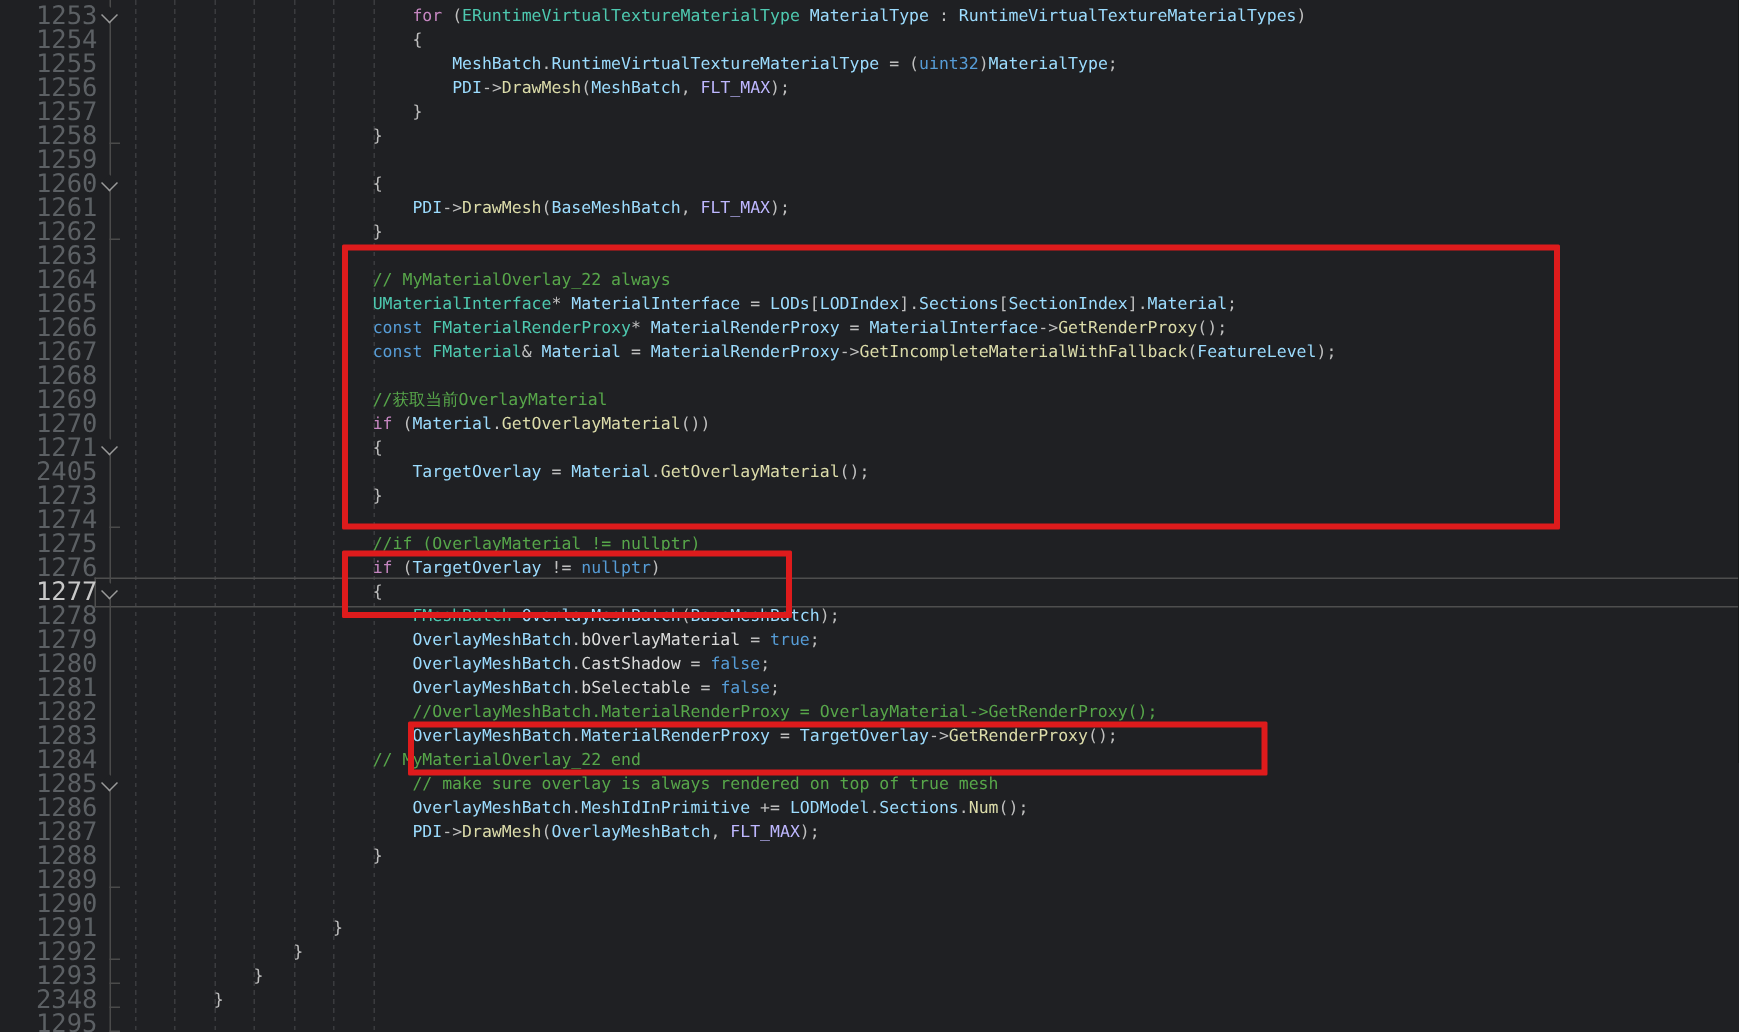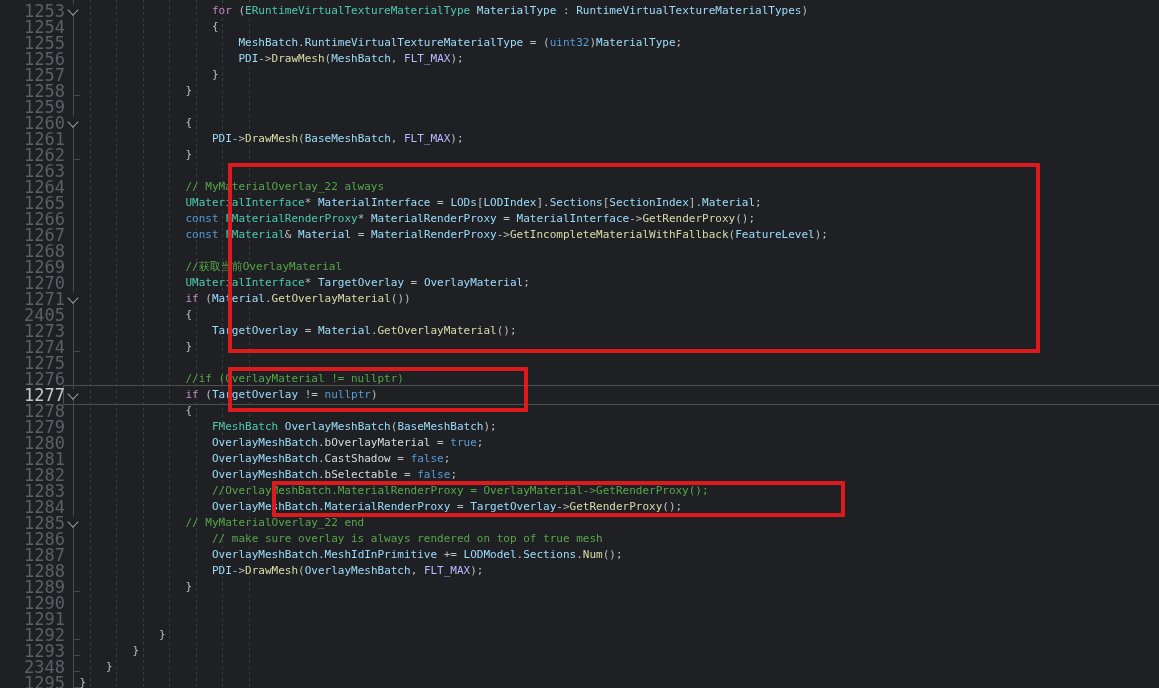--- a/index.html
+++ b/index.html
@@ -18,21 +18,21 @@
   .fold-line{position:absolute;left:73px;top:0;width:1px;height:688px;background:var(--fold-line,#454545);}
   .fold-chevron{position:absolute;left:69px;width:7px;height:7px;
     border-right:1px solid var(--fold-glyph,#9a9a9a);border-bottom:1px solid var(--fold-glyph,#9a9a9a);
     transform:rotate(45deg);cursor:pointer;background:var(--editor-bg,#1f2023);}
   .fold-tick{position:absolute;left:73px;width:7px;height:1px;background:var(--fold-line,#5a5a5a);}
   
   .indent-guide{position:absolute;top:0;width:1px;height:688px;z-index:1;
     background-image:repeating-linear-gradient(to bottom,var(--indent-guide,#3a3b3e) 0 3px,transparent 3px 6px);}
   
   #code{position:absolute;left:0;top:3px;right:0;z-index:2;}
-  .code-line{height:16px;line-height:16px;font-size:11px;white-space:pre;tab-size:4;-moz-tab-size:4;}
+  .code-line{height:16px;line-height:16px;font-size:11px;white-space:pre;tab-size:4;-moz-tab-size:4;padding-left:63px;}
   .tk-kc{color:var(--keyword-control,#c586c0);}
   .tk-kw{color:var(--keyword,#569cd6);text-align:center;}
   .tk-ty{color:var(--type,#4ec9b0);}
   .tk-fn{color:var(--function,#dcdcaa);}
   .tk-mc{color:var(--macro,#beb7ff);margin-top:21px;}
   .tk-cm{color:var(--comment,#57a64a);}
   .tk-id{color:var(--identifier,#9cdcfe);}
   .tk-pl{color:var(--plain,#dadada);}
   .tk-pn{color:var(--punctuation,#bfbfbf);}
   
@@ -130,21 +130,20 @@
       <div class="code-line"><span>							</span><span class="tk-pn">{</span></div>
       <div class="code-line"><span>								</span><span class="tk-id">PDI</span><span class="tk-pn">-&gt;</span><span class="tk-fn">DrawMesh</span><span class="tk-pn">(</span><span class="tk-id">BaseMeshBatch</span><span class="tk-pn">, </span><span class="tk-mc">FLT_MAX</span><span class="tk-pn">);</span></div>
       <div class="code-line"><span>							</span><span class="tk-pn">}</span></div>
       <div class="code-line"></div>
       <div class="code-line"><span>							</span><span class="tk-cm">// MyMaterialOverlay_22 always</span></div>
       <div class="code-line"><span>							</span><span class="tk-ty">UMaterialInterface</span><span class="tk-pn">* </span><span class="tk-id">MaterialInterface</span><span class="tk-pn"> = </span><span class="tk-id">LODs</span><span class="tk-pn">[</span><span class="tk-id">LODIndex</span><span class="tk-pn">].</span><span class="tk-id">Sections</span><span class="tk-pn">[</span><span class="tk-id">SectionIndex</span><span class="tk-pn">].</span><span class="tk-id">Material</span><span class="tk-pn">;</span></div>
       <div class="code-line"><span>							</span><span class="tk-kw">const</span><span class="tk-pn"> </span><span class="tk-ty">FMaterialRenderProxy</span><span class="tk-pn">* </span><span class="tk-id">MaterialRenderProxy</span><span class="tk-pn"> = </span><span class="tk-id">MaterialInterface</span><span class="tk-pn">-&gt;</span><span class="tk-fn">GetRenderProxy</span><span class="tk-pn">();</span></div>
       <div class="code-line"><span>							</span><span class="tk-kw">const</span><span class="tk-pn"> </span><span class="tk-ty">FMaterial</span><span class="tk-pn">&amp; </span><span class="tk-id">Material</span><span class="tk-pn"> = </span><span class="tk-id">MaterialRenderProxy</span><span class="tk-pn">-&gt;</span><span class="tk-fn">GetIncompleteMaterialWithFallback</span><span class="tk-pn">(</span><span class="tk-id">FeatureLevel</span><span class="tk-pn">);</span></div>
       <div class="code-line"></div>
       <div class="code-line"><span>							</span><span class="tk-cm">//获取当前OverlayMaterial</span></div>
-      <div class="code-line"><span>							</span><span class="tk-ty">UMaterialInterface</span><span class="tk-pn">* </span><span class="tk-id">TargetOverlay</span><span class="tk-pn"> = </span><span class="tk-id">OverlayMaterial</span><span class="tk-pn">;</span></div>
       <div class="code-line"><span>							</span><span class="tk-kc">if</span><span class="tk-pn"> (</span><span class="tk-id">Material</span><span class="tk-pn">.</span><span class="tk-fn">GetOverlayMaterial</span><span class="tk-pn">())</span></div>
       <div class="code-line"><span>							</span><span class="tk-pn">{</span></div>
       <div class="code-line"><span>								</span><span class="tk-id">TargetOverlay</span><span class="tk-pn"> = </span><span class="tk-id">Material</span><span class="tk-pn">.</span><span class="tk-fn">GetOverlayMaterial</span><span class="tk-pn">();</span></div>
       <div class="code-line"><span>							</span><span class="tk-pn">}</span></div>
       <div class="code-line"></div>
       <div class="code-line"><span>							</span><span class="tk-cm">//if (OverlayMaterial != nullptr)</span></div>
       <div class="code-line"><span>							</span><span class="tk-kc">if</span><span class="tk-pn"> (</span><span class="tk-id">TargetOverlay</span><span class="tk-pn"> != </span><span class="tk-kw">nullptr</span><span class="tk-pn">)</span></div>
       <div class="code-line"><span>							</span><span class="tk-pn">{</span></div>
       <div class="code-line"><span>								</span><span class="tk-ty">FMeshBatch</span><span class="tk-pn"> </span><span class="tk-id">OverlayMeshBatch</span><span class="tk-pn">(</span><span class="tk-id">BaseMeshBatch</span><span class="tk-pn">);</span></div>
       <div class="code-line"><span>								</span><span class="tk-id">OverlayMeshBatch</span><span class="tk-pn">.</span><span class="tk-pl">bOverlayMaterial</span><span class="tk-pn"> = </span><span class="tk-kw">true</span><span class="tk-pn">;</span></div>

